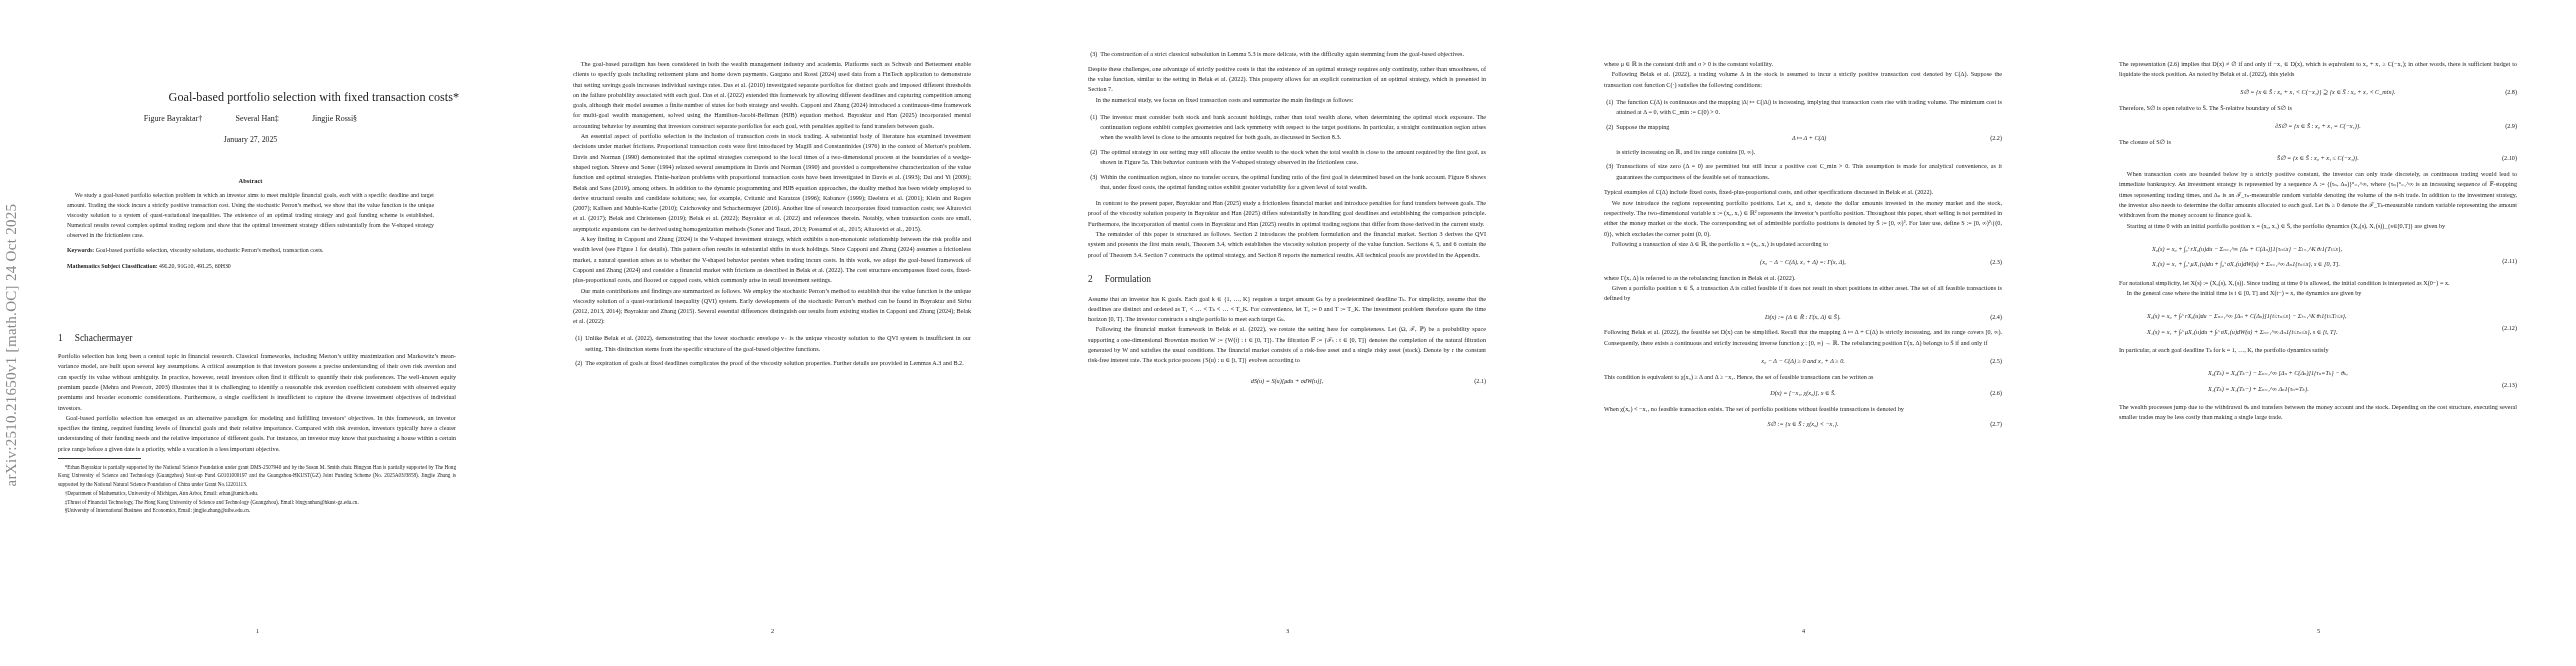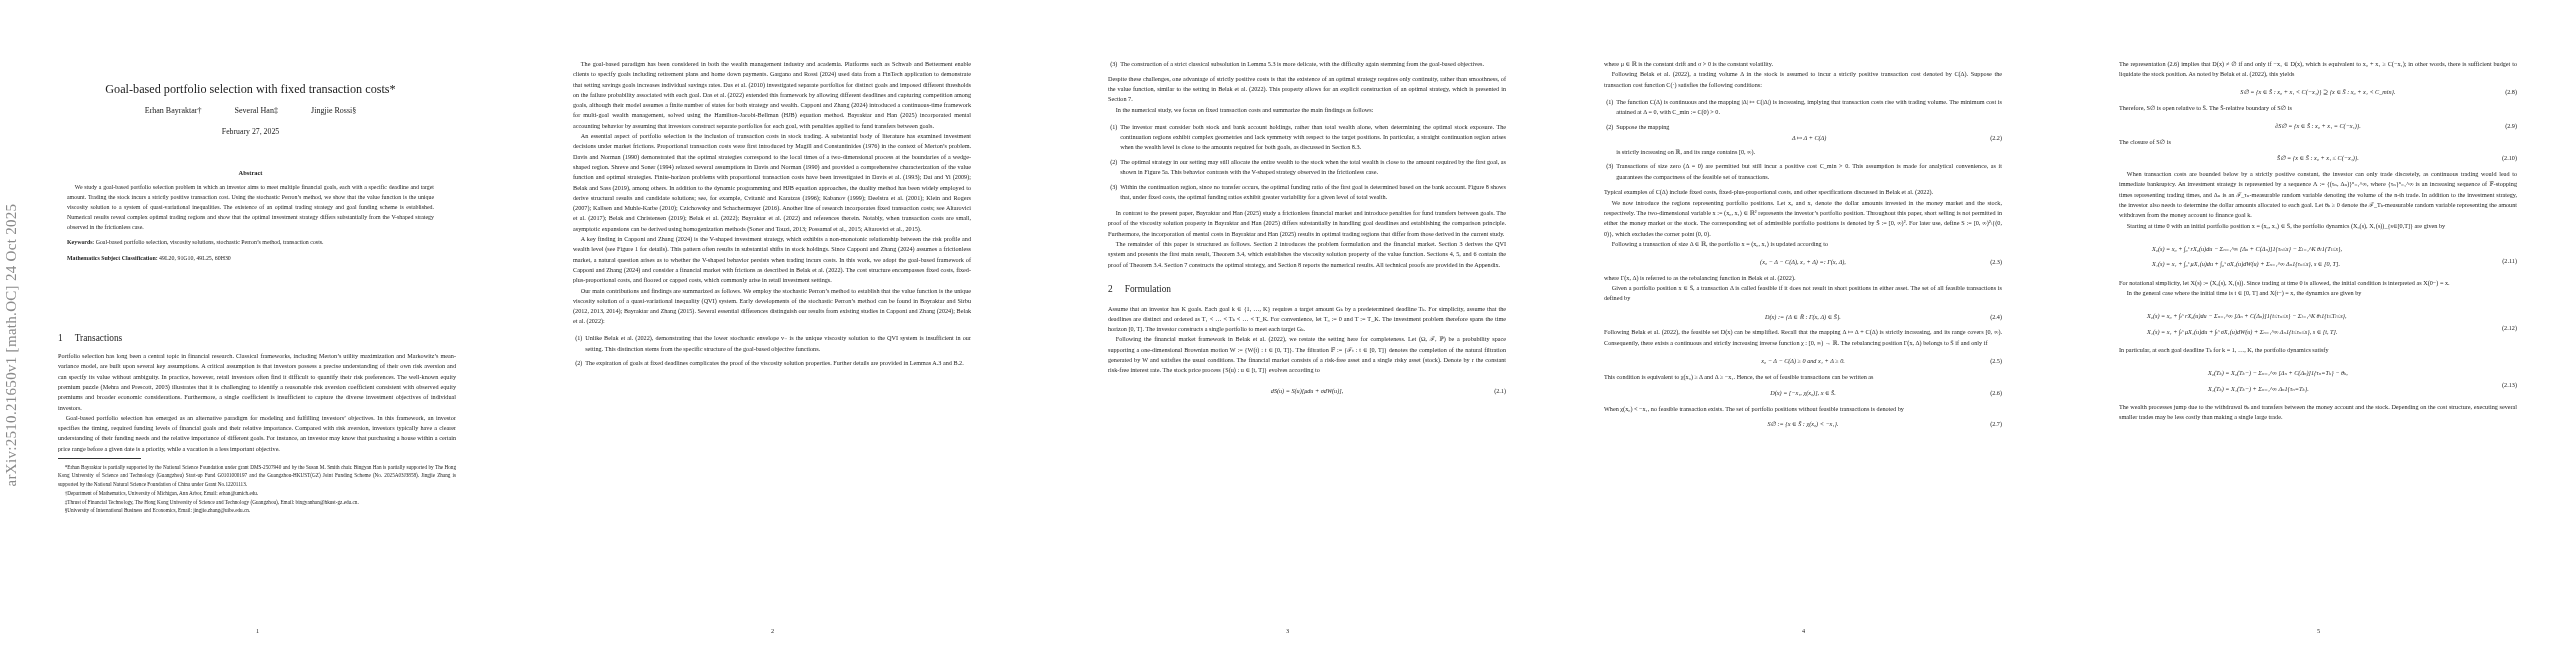--- a/index.html
+++ b/index.html
@@ -4,21 +4,21 @@
 <style>
   html, body { margin:0; padding:0; background:#ffffff; }
   body { width:2576px; height:667px; position:relative; overflow:hidden;
          font-family:"Liberation Serif","DejaVu Serif",serif; color:#222; }
   .page { position:absolute; top:0; width:515px; height:667px; background:#fff; }
   .col { position:absolute; left:58px; width:398px; font-size:6.2px; line-height:10.3px; text-align:justify; }
   .side-stamp { position:absolute; left:2.2px; top:139px; width:16.7px; height:411px; }
   .side-stamp span { position:absolute; left:50%; top:50%; white-space:nowrap;
       transform:translate(-50%,-50%) rotate(-90deg); font-size:15px; color:#8a8a8a;
       font-family:"Liberation Serif",serif; letter-spacing:0.3px; }
-  .title { text-align:center; font-size:12.2px; margin-top:0; }
+  .title { text-align:right; font-size:12.2px; margin-top:8px; }
   .authors { text-align:center; font-size:8px; word-spacing:0; }
   .authors span { margin:0 15.6px; }
   .date { text-align:center; font-size:7.8px; }
   .abs-head { text-align:center; font-weight:bold; font-size:6.4px; }
   .abstract { margin:0 11px; font-size:5.9px; line-height:10px; text-indent:7.8px; }
   .kw { margin:0 11px; font-size:5.9px; line-height:10px; }
   .kw b { font-weight:bold; }
   h1.sec { font-size:9.4px; font-weight:normal; margin:0; }
   h1.sec .num { display:inline-block; width:16.7px; }
   p { margin:0; text-indent:7.8px; }
@@ -36,37 +36,37 @@
 </head>
 <body>
 
 <div class="page" style="left:0px;">
   <div class="side-stamp">
     <span>arXiv:2510.21650v1  [math.OC]  24 Oct 2025</span>
   </div>
   <div class="col" style="top:84px; left:42px; width:417px;">
     <div class="title">Goal-based portfolio selection with fixed transaction costs*</div>
     <div class="authors" style="margin-top:12.2px;">
-      <span>Erhan Bayraktar†</span>
+      <span>Figure Bayraktar†</span>
       <span>Several Han‡</span>
       <span>Jingjie Rossi§</span>
     </div>
-    <div class="date" style="margin-top:10px;">February 27, 2025</div>
+    <div class="date" style="margin-top:10px;">January 27, 2025</div>
     <div class="abs-head" style="margin-top:31px;">Abstract</div>
     <div class="abstract" style="margin-top:3.3px; padding:0 14px;">We study a goal-based portfolio selection problem in which an investor aims to meet multiple financial goals, each with a specific deadline and target amount. Trading the stock incurs a strictly positive transaction cost. Using the stochastic Perron’s method, we show that the value function is the unique viscosity solution to a system of quasi-variational inequalities. The existence of an optimal trading strategy and goal funding scheme is established. Numerical results reveal complex optimal trading regions and show that the optimal investment strategy differs substantially from the V-shaped strategy observed in the frictionless case.</div>
     <div class="kw" style="margin-top:5.6px; padding:0 14px;">
       <b>Keywords</b><span>: Goal-based portfolio selection, viscosity solutions, stochastic Perron’s method, transaction costs.</span>
     </div>
     <div class="kw" style="margin-top:5.6px; padding:0 14px;">
       <b>Mathematics Subject Classification:</b><span> 49L20, 91G10, 49L25, 60H30</span>
     </div>
   </div>
   <div class="col" style="top:333px;">
     <h1 class="sec">
-      <span class="num">1</span><span>Transactions</span>
+      <span class="num">1</span><span>Schachermayer</span>
     </h1>
     <p class="noind" style="margin-top:7.8px;">Portfolio selection has long been a central topic in financial research. Classical frameworks, including Merton’s utility maximization and Markowitz’s mean-variance model, are built upon several key assumptions. A critical assumption is that investors possess a precise understanding of their own risk aversion and can specify its value without ambiguity. In practice, however, retail investors often find it difficult to quantify their risk preferences. The well-known equity premium puzzle (Mehra and Prescott, 2003) illustrates that it is challenging to identify a reasonable risk aversion coefficient consistent with observed equity premiums and broader economic considerations. Furthermore, a single coefficient is insufficient to capture the diverse investment objectives of individual investors.</p>
     <p>Goal-based portfolio selection has emerged as an alternative paradigm for modeling and fulfilling investors’ objectives. In this framework, an investor specifies the timing, required funding levels of financial goals and their relative importance. Compared with risk aversion, investors typically have a clearer understanding of their funding needs and the relative importance of different goals. For instance, an investor may know that purchasing a house within a certain price range before a given date is a priority, while a vacation is a less important objective.</p>
     <div class="fn-rule"></div>
     <div class="footnotes">
       <div>*Erhan Bayraktar is partially supported by the National Science Foundation under grant DMS-2507940 and by the Susan M. Smith chair. Bingyan Han is partially supported by The Hong Kong University of Science and Technology (Guangzhou) Start-up Fund G0101000197 and the Guangzhou-HKUST(GZ) Joint Funding Scheme (No. 2025A03J3858). Jingjie Zhang is supported by the National Natural Science Foundation of China under Grant No.12201113.</div>
       <div>†Department of Mathematics, University of Michigan, Ann Arbor, Email: erhan@umich.edu.</div>
       <div>‡Thrust of Financial Technology, The Hong Kong University of Science and Technology (Guangzhou), Email: bingyanhan@hkust-gz.edu.cn.</div>
       <div>§University of International Business and Economics, Email: jingjie.zhang@uibe.edu.cn.</div>
     </div>
@@ -86,21 +86,21 @@
     </div>
     <div class="list-item">
       <span class="lbl">(2)</span>
       <span>The expiration of goals at fixed deadlines complicates the proof of the viscosity solution properties. Further details are provided in Lemmas A.3 and B.2.</span>
     </div>
   </div>
   <div class="pnum">2</div>
 </div>
 
 <div class="page" style="left:1030px;">
-  <div class="col" style="top:59px;margin-left:20px;">
+  <div class="col" style="top:49px;">
     <div class="list-item" style="margin-top:0;">
       <span class="lbl">(3)</span>
       <span>The construction of a strict classical subsolution in Lemma 5.3 is more delicate, with the difficulty again stemming from the goal-based objectives.</span>
     </div>
     <p class="noind" style="margin-top:4.4px;">Despite these challenges, one advantage of strictly positive costs is that the existence of an optimal strategy requires only continuity, rather than smoothness, of the value function, similar to the setting in Belak et al. (2022). This property allows for an explicit construction of an optimal strategy, which is presented in Section 7.</p>
     <p>In the numerical study, we focus on fixed transaction costs and summarize the main findings as follows:</p>
     <div class="list-item" style="margin-top:6.7px;">
       <span class="lbl">(1)</span>
       <span>The investor must consider both stock and bank account holdings, rather than total wealth alone, when determining the optimal stock exposure. The continuation regions exhibit complex geometries and lack symmetry with respect to the target positions. In particular, a straight continuation region arises when the wealth level is close to the amounts required for both goals, as discussed in Section 8.3.</span>
     </div>

